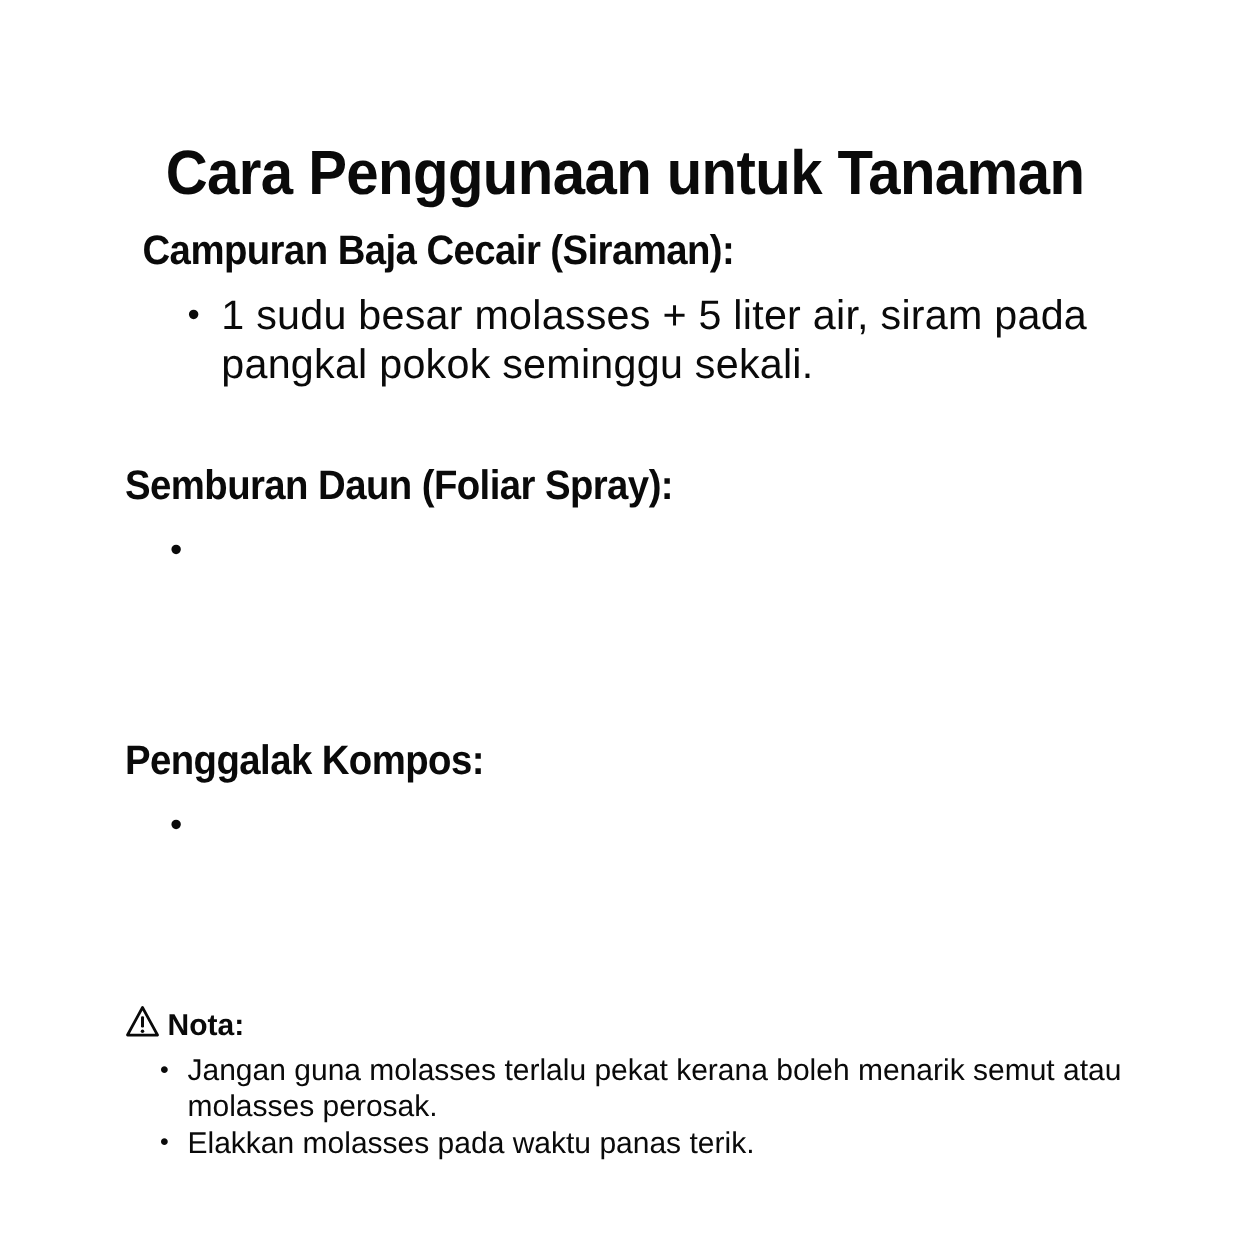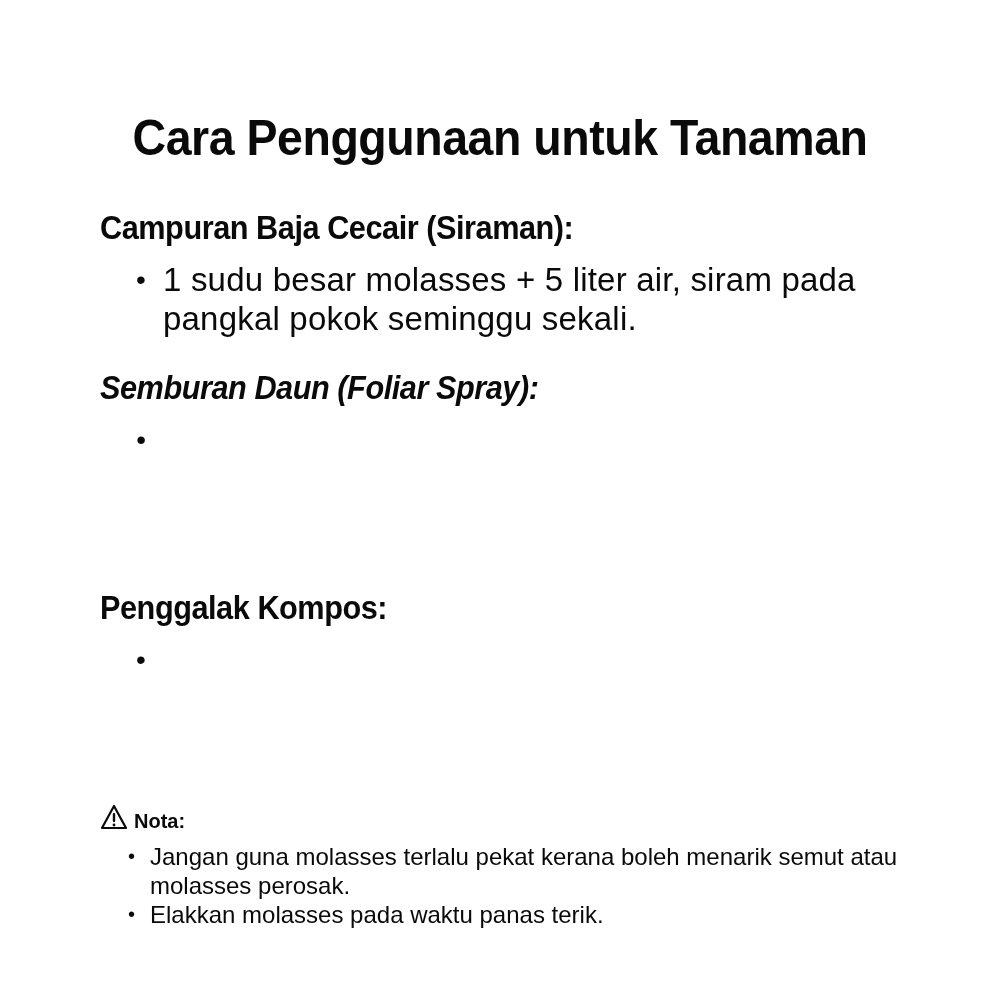--- a/index.html
+++ b/index.html
@@ -15,42 +15,42 @@
     .section { position: absolute; left: 100px; width: 820px; }
     .sec-head {
       font-weight: bold; font-size: 33px; line-height: 40px; letter-spacing: -0.5px;
       transform: scaleX(0.93); transform-origin: left;
     }
     .items { margin: 12px 0 0 0; padding: 0; list-style: none; }
     .item { position: relative; padding-left: 63px; font-size: 33px; line-height: 39px;
       letter-spacing: 0.2px; }
     .item .bullet { position: absolute; left: 36px; top: 0; font-size: 28px; }
     .note { position: absolute; left: 100px; width: 820px; top: 804px; }
-    .note-head { font-weight: bold; font-size: 20px; line-height: 30px; display: flex; align-items: center; gap: 6px; }
+    .note-head { font-weight: bold; font-size: 24px; line-height: 30px; display: flex; align-items: center; gap: 6px; }
     .note-head svg { width: 28px; height: 26px; }
     .note-items { margin: 4px 0 0 0; padding: 0; list-style: none; }
     .note-item { position: relative; padding-left: 50px; font-size: 24px; line-height: 29px; }
     .note-item .bullet { position: absolute; left: 28px; top: 0; font-size: 20px; }
   </style>
 </head>
 <body>
 
 <h1 class="title">Cara Penggunaan untuk Tanaman</h1>
 
-<div class="section" style="top:208px;">
+<div class="section" style="top:180px;margin-left:14px;">
   <div class="sec-head">Campuran Baja Cecair (Siraman):</div>
   <ul class="items">
     <li class="item">
       <span class="bullet">•</span>
       <span>1 sudu besar molasses + 5 liter air, siram pada pangkal pokok seminggu sekali.</span>
     </li>
   </ul>
 </div>
 
-<div class="section" style="top:368px;font-style:italic;">
+<div class="section" style="top:368px;">
   <div class="sec-head">Semburan Daun (Foliar Spray):</div>
   <ul class="items">
     <li class="item">
       <span class="bullet">•</span>
     </li>
   </ul>
 </div>
 
 <div class="section" style="top:588px;">
   <div class="sec-head">Penggalak Kompos:</div>

